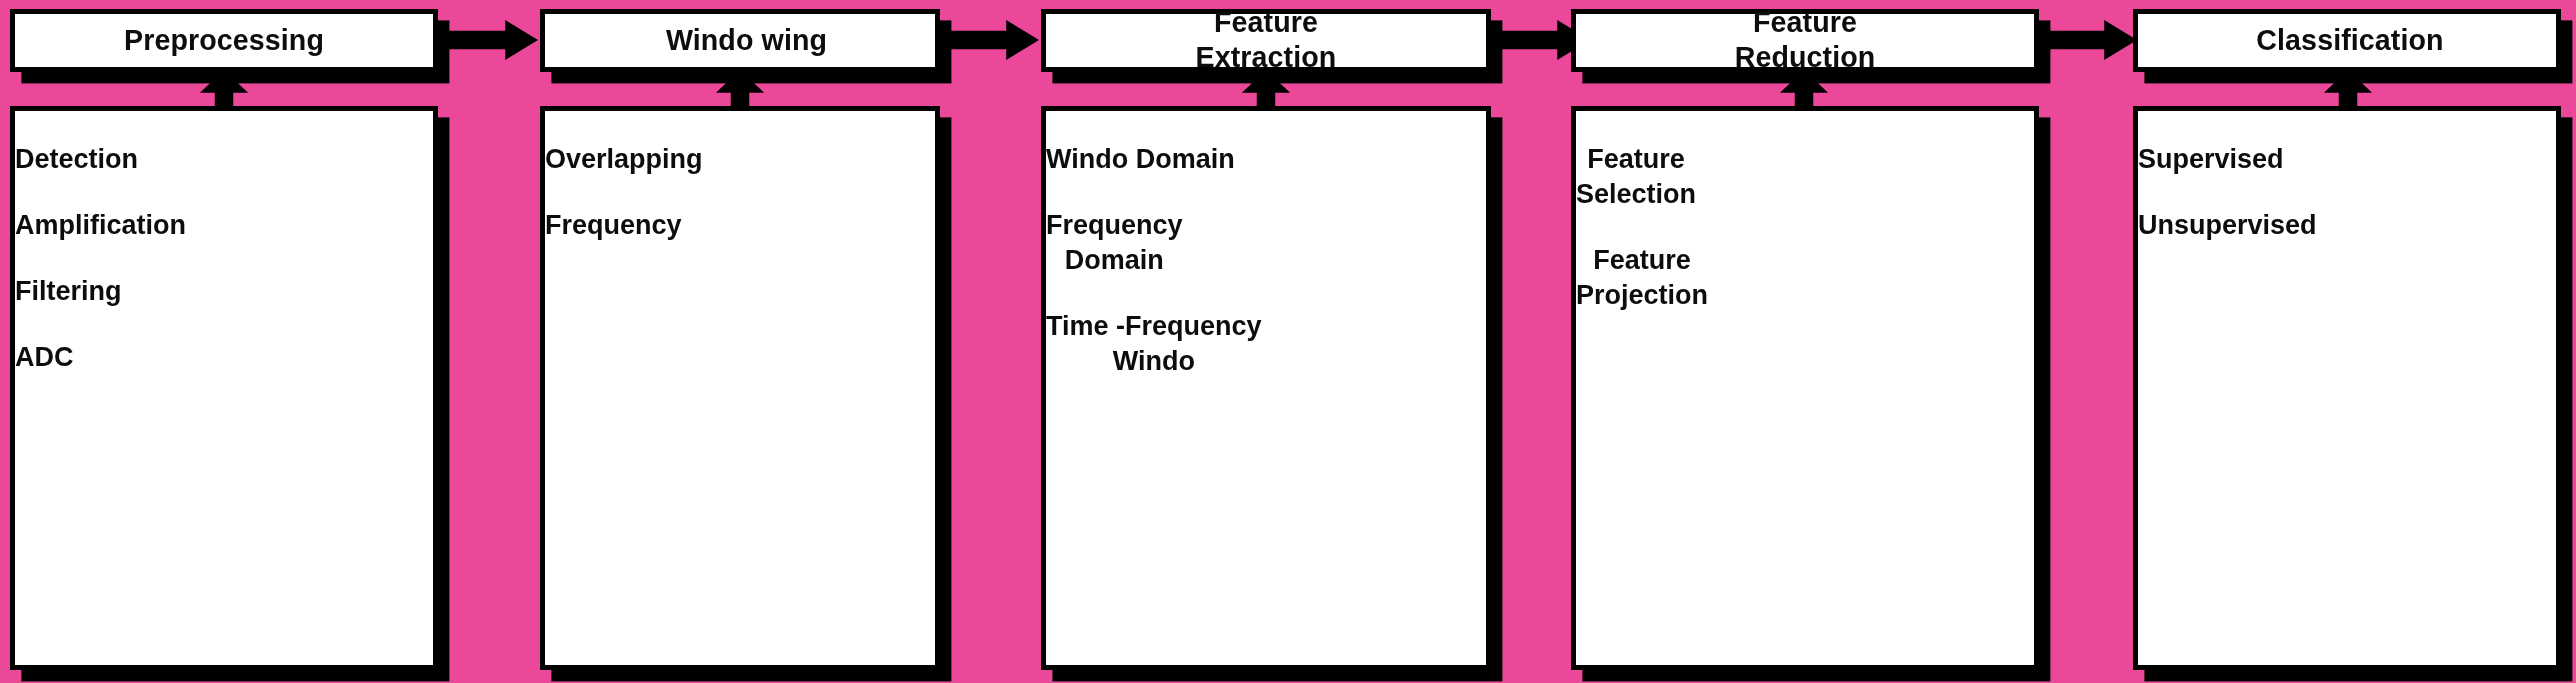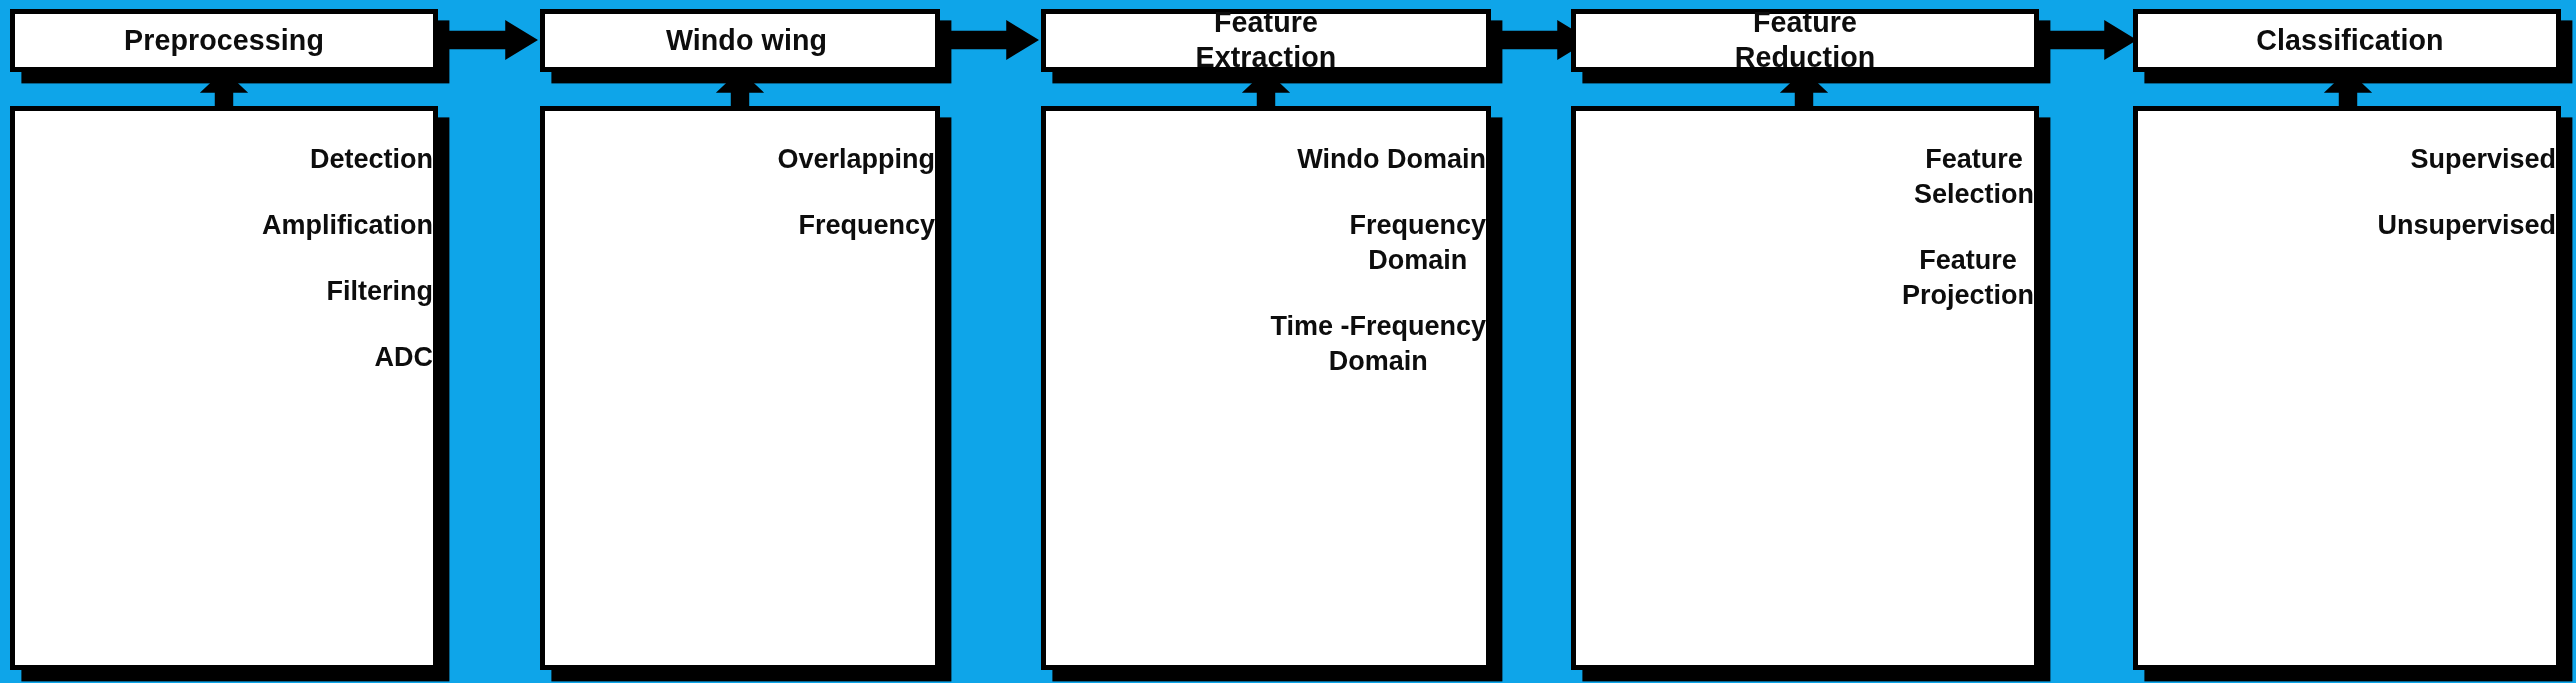--- a/index.html
+++ b/index.html
@@ -9,21 +9,21 @@
     background: #ffffff;
   }
   body {
     font-family: "Liberation Sans", sans-serif;
     -webkit-font-smoothing: antialiased;
   }
   #canvas {
     position: relative;
     width: 2576px;
     height: 683px;
-    background: #0ea5e9;
+    background: #ec4899;
     overflow: hidden;
   }
 
   
   .column {
     position: absolute;
     top: 0;
     height: 683px;
   }
 
@@ -51,21 +51,21 @@
     color: #0d0d0d;
     line-height: 1.22;
     text-align: center;
     white-space: pre;
     letter-spacing: 0.1px;
   }
 
   .detail-list {
     display: flex;
     flex-direction: column;
-    align-items: flex-end;
+    align-items: flex-start;
     width: 100%;
     padding-top: 31px;
     box-sizing: border-box;
   }
   .detail-item {
     font-size: 27px;
     font-weight: bold;
     color: #0d0d0d;
     line-height: 1.3;
     text-align: center;
@@ -146,21 +146,21 @@
     <svg class="v-arrow" style="left:1233px; top:70px;" width="66" height="44" viewBox="0 0 92 62">
       <polygon points="46,0 80,32 59,32 59,62 33,62 33,32 12,32" fill="#000000"></polygon>
     </svg>
 
     <div class="box detail" style="left:1041px; top:106px; width:450px; height:564px;">
       <div class="detail-list">
         <div class="detail-item">Windo  Domain</div>
         <div class="detail-item">Frequency
 Domain</div>
         <div class="detail-item">Time -Frequency
-Domain</div>
+Windo</div>
       </div>
     </div>
   </div>
 
   <svg class="h-arrow" style="left:1496px; top:20px;" width="94" height="40" viewBox="0 0 132 56">
     <polygon points="0,15 86,15 86,0 132,28 86,56 86,41 0,41" fill="#000000"></polygon>
   </svg>
 
   <div class="column">
     <div class="box stage" style="left:1571px; top:8.6px; width:468px; height:63px;">

